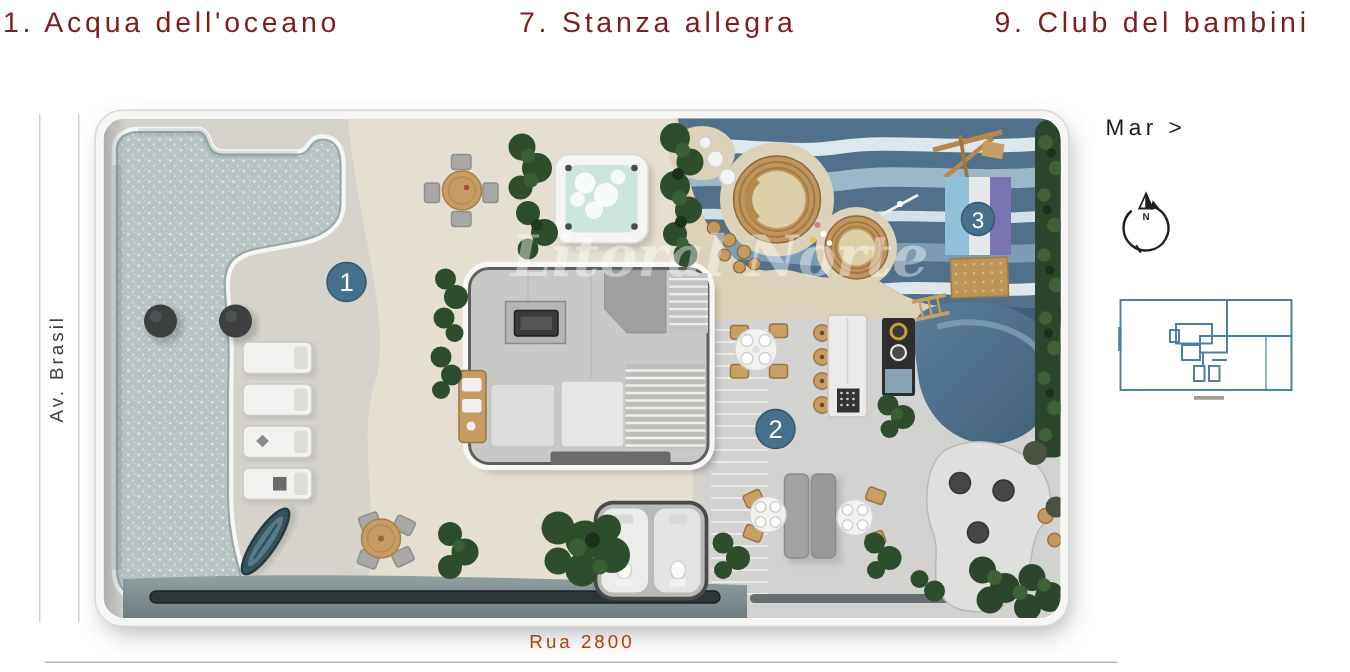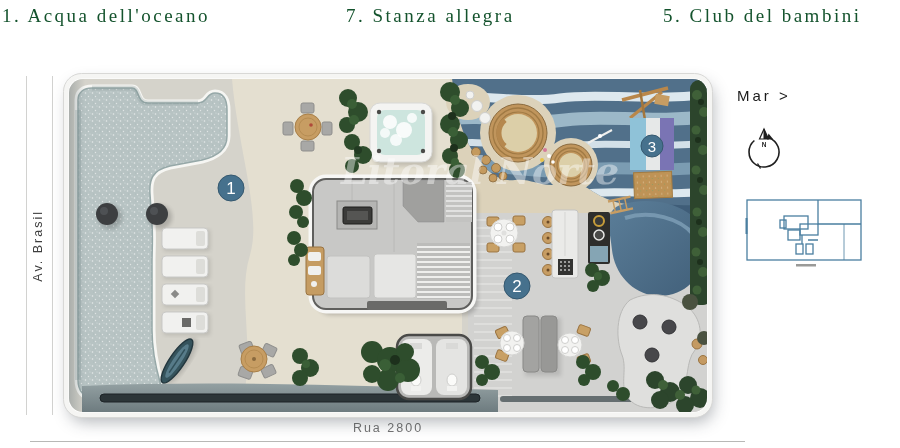--- a/index.html
+++ b/index.html
@@ -1,41 +1,41 @@
 <!DOCTYPE html>
 <html><head>
 <meta charset="utf-8">
 <style>
   html,body{margin:0;padding:0;background:#ffffff;}
   body{position:relative;width:900px;height:448px;overflow:hidden;
        font-family:"Liberation Sans",sans-serif;color:#1b1b1b;}
-  .hdr{position:absolute;top:5px;font-size:19px;letter-spacing:2.5px;color:#14532d;white-space:nowrap;font-family:Liberation Serif, serif;}
+  .hdr{position:absolute;top:5px;font-size:19px;letter-spacing:2.5px;color:#7f1d1d;white-space:nowrap;}
   #hdr1{left:2px;} #hdr2{left:346px;} #hdr3{left:663px;}
   .vline{position:absolute;top:76px;width:1px;height:339px;background:#d2d2d0;}
   #av-wrap{position:absolute;left:24px;top:76px;width:28px;height:339px;
            display:flex;align-items:center;justify-content:center;}
   #av-wrap span{writing-mode:vertical-rl;transform:rotate(180deg);
            font-size:12.5px;letter-spacing:2px;color:#3f3f3f;white-space:nowrap;}
   #rua{position:absolute;left:66px;top:421px;width:644px;text-align:center;
-       font-size:12.5px;letter-spacing:2px;color:#737373;}
+       font-size:12.5px;letter-spacing:2px;color:#c2410c;}
   #bottom-line{position:absolute;left:30px;top:441px;width:715px;height:1px;background:#b8b8b6;}
-  #mar{position:absolute;left:737px;top:87px;font-size:15px;letter-spacing:3px;color:#1b1b1b;white-space:nowrap;}
+  #mar{position:absolute;left:737px;top:77px;font-size:15px;letter-spacing:3px;color:#1b1b1b;white-space:nowrap;}
   #plan-shadow{position:absolute;left:66px;top:76px;width:644px;height:339px;border-radius:16px;
        box-shadow:3px 7px 16px rgba(40,50,60,.35);}
   #plan-svg{position:absolute;left:0;top:0;}
   #compass-svg{position:absolute;left:736px;top:122px;}
   #minimap-svg{position:absolute;left:744px;top:194px;}
   .wm{font-family:"DejaVu Serif",serif;font-style:italic;font-weight:bold;}
 </style>
 </head>
 <body>
 
 <div class="hdr" id="hdr1">1. Acqua dell'oceano</div>
 <div class="hdr" id="hdr2">7. Stanza allegra</div>
-<div class="hdr" id="hdr3">5. Club del bambini</div>
+<div class="hdr" id="hdr3">9. Club del bambini</div>
 
 <div class="vline" style="left:26px"></div>
 <div class="vline" style="left:52px"></div>
 <div id="av-wrap">
     <span>Av. Brasil</span>
   </div>
 
 <div id="rua">Rua 2800</div>
 <div id="bottom-line"></div>
 

